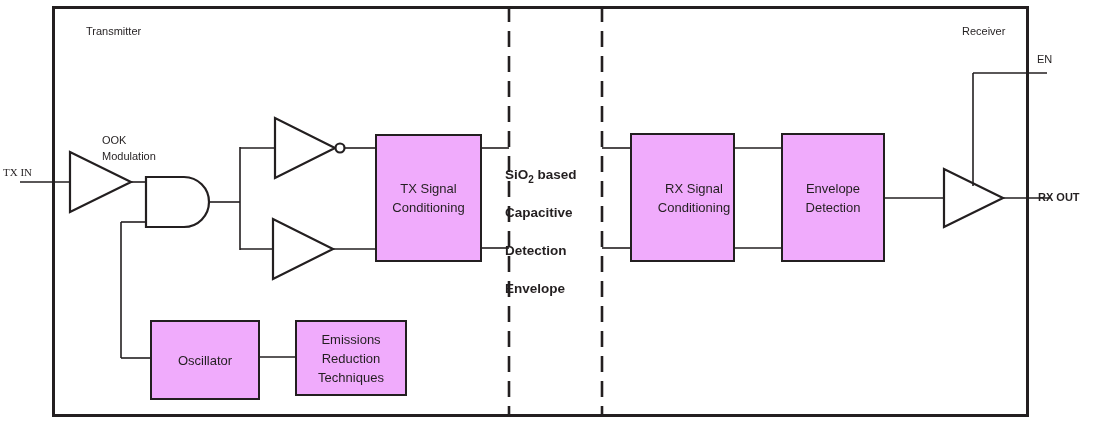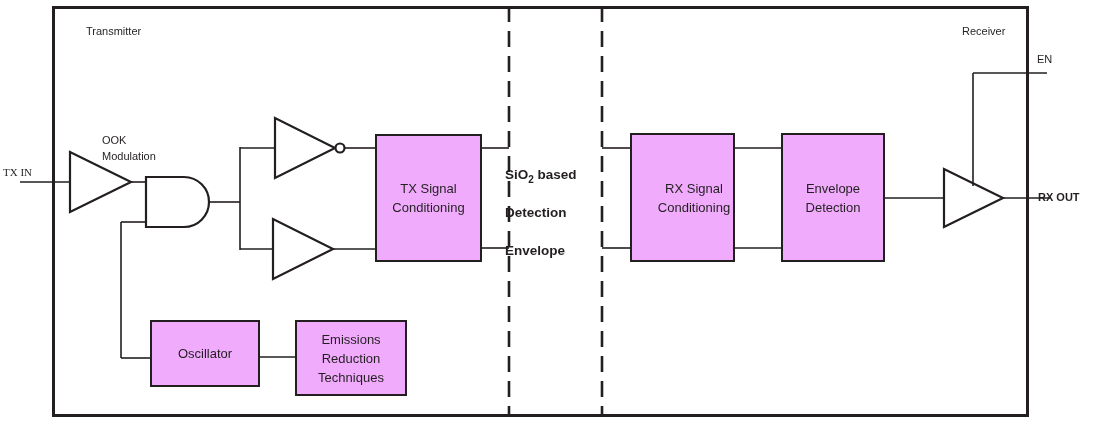--- a/index.html
+++ b/index.html
@@ -39,21 +39,21 @@
     align-items: center;
     justify-content: center;
     text-align: center;
     font-size: 13px;
     line-height: 19px;
     white-space: pre-line;
   }
   .blk-tx  { left: 375px; top: 134px; width: 107px; height: 128px; }
   .blk-rx  { left: 630px; top: 133px; width: 105px; height: 129px; padding-left: 23px; }
   .blk-env { left: 781px; top: 133px; width: 104px; height: 129px; }
-  .blk-osc { left: 150px; top: 320px; width: 110px; height: 67px;  }
+  .blk-osc { left: 150px; top: 320px; width: 110px; height: 80px;  }
   .blk-emi { left: 295px; top: 320px; width: 112px; height: 76px;  }
   .label {
     position: absolute;
     font-size: 11px;
     line-height: 15px;
     white-space: pre-line;
   }
   .lbl-transmitter { left: 86px;  top: 24px; }
   .lbl-receiver    { left: 924px; top: 24px; margin-left: 38px; }
   .lbl-txin        { left: 3px;    top: 165px; font-family: Liberation Serif, serif; }
@@ -128,17 +128,18 @@
   <div class="label lbl-transmitter">Transmitter</div>
   <div class="label lbl-receiver">Receiver</div>
   <div class="label lbl-txin">TX IN</div>
   <div class="label lbl-en">EN</div>
   <div class="label lbl-rxout">RX OUT</div>
   <div class="label lbl-ook">OOK
 Modulation</div>
 
   <div class="label lbl-barrier">
     <div><span>SiO</span><sub>2</sub><span> based</span></div>
+    <div>Capacitive</div>
     <div>Detection</div>
     <div>Envelope</div>
   </div>
 
 </div>
 
 </body></html>

